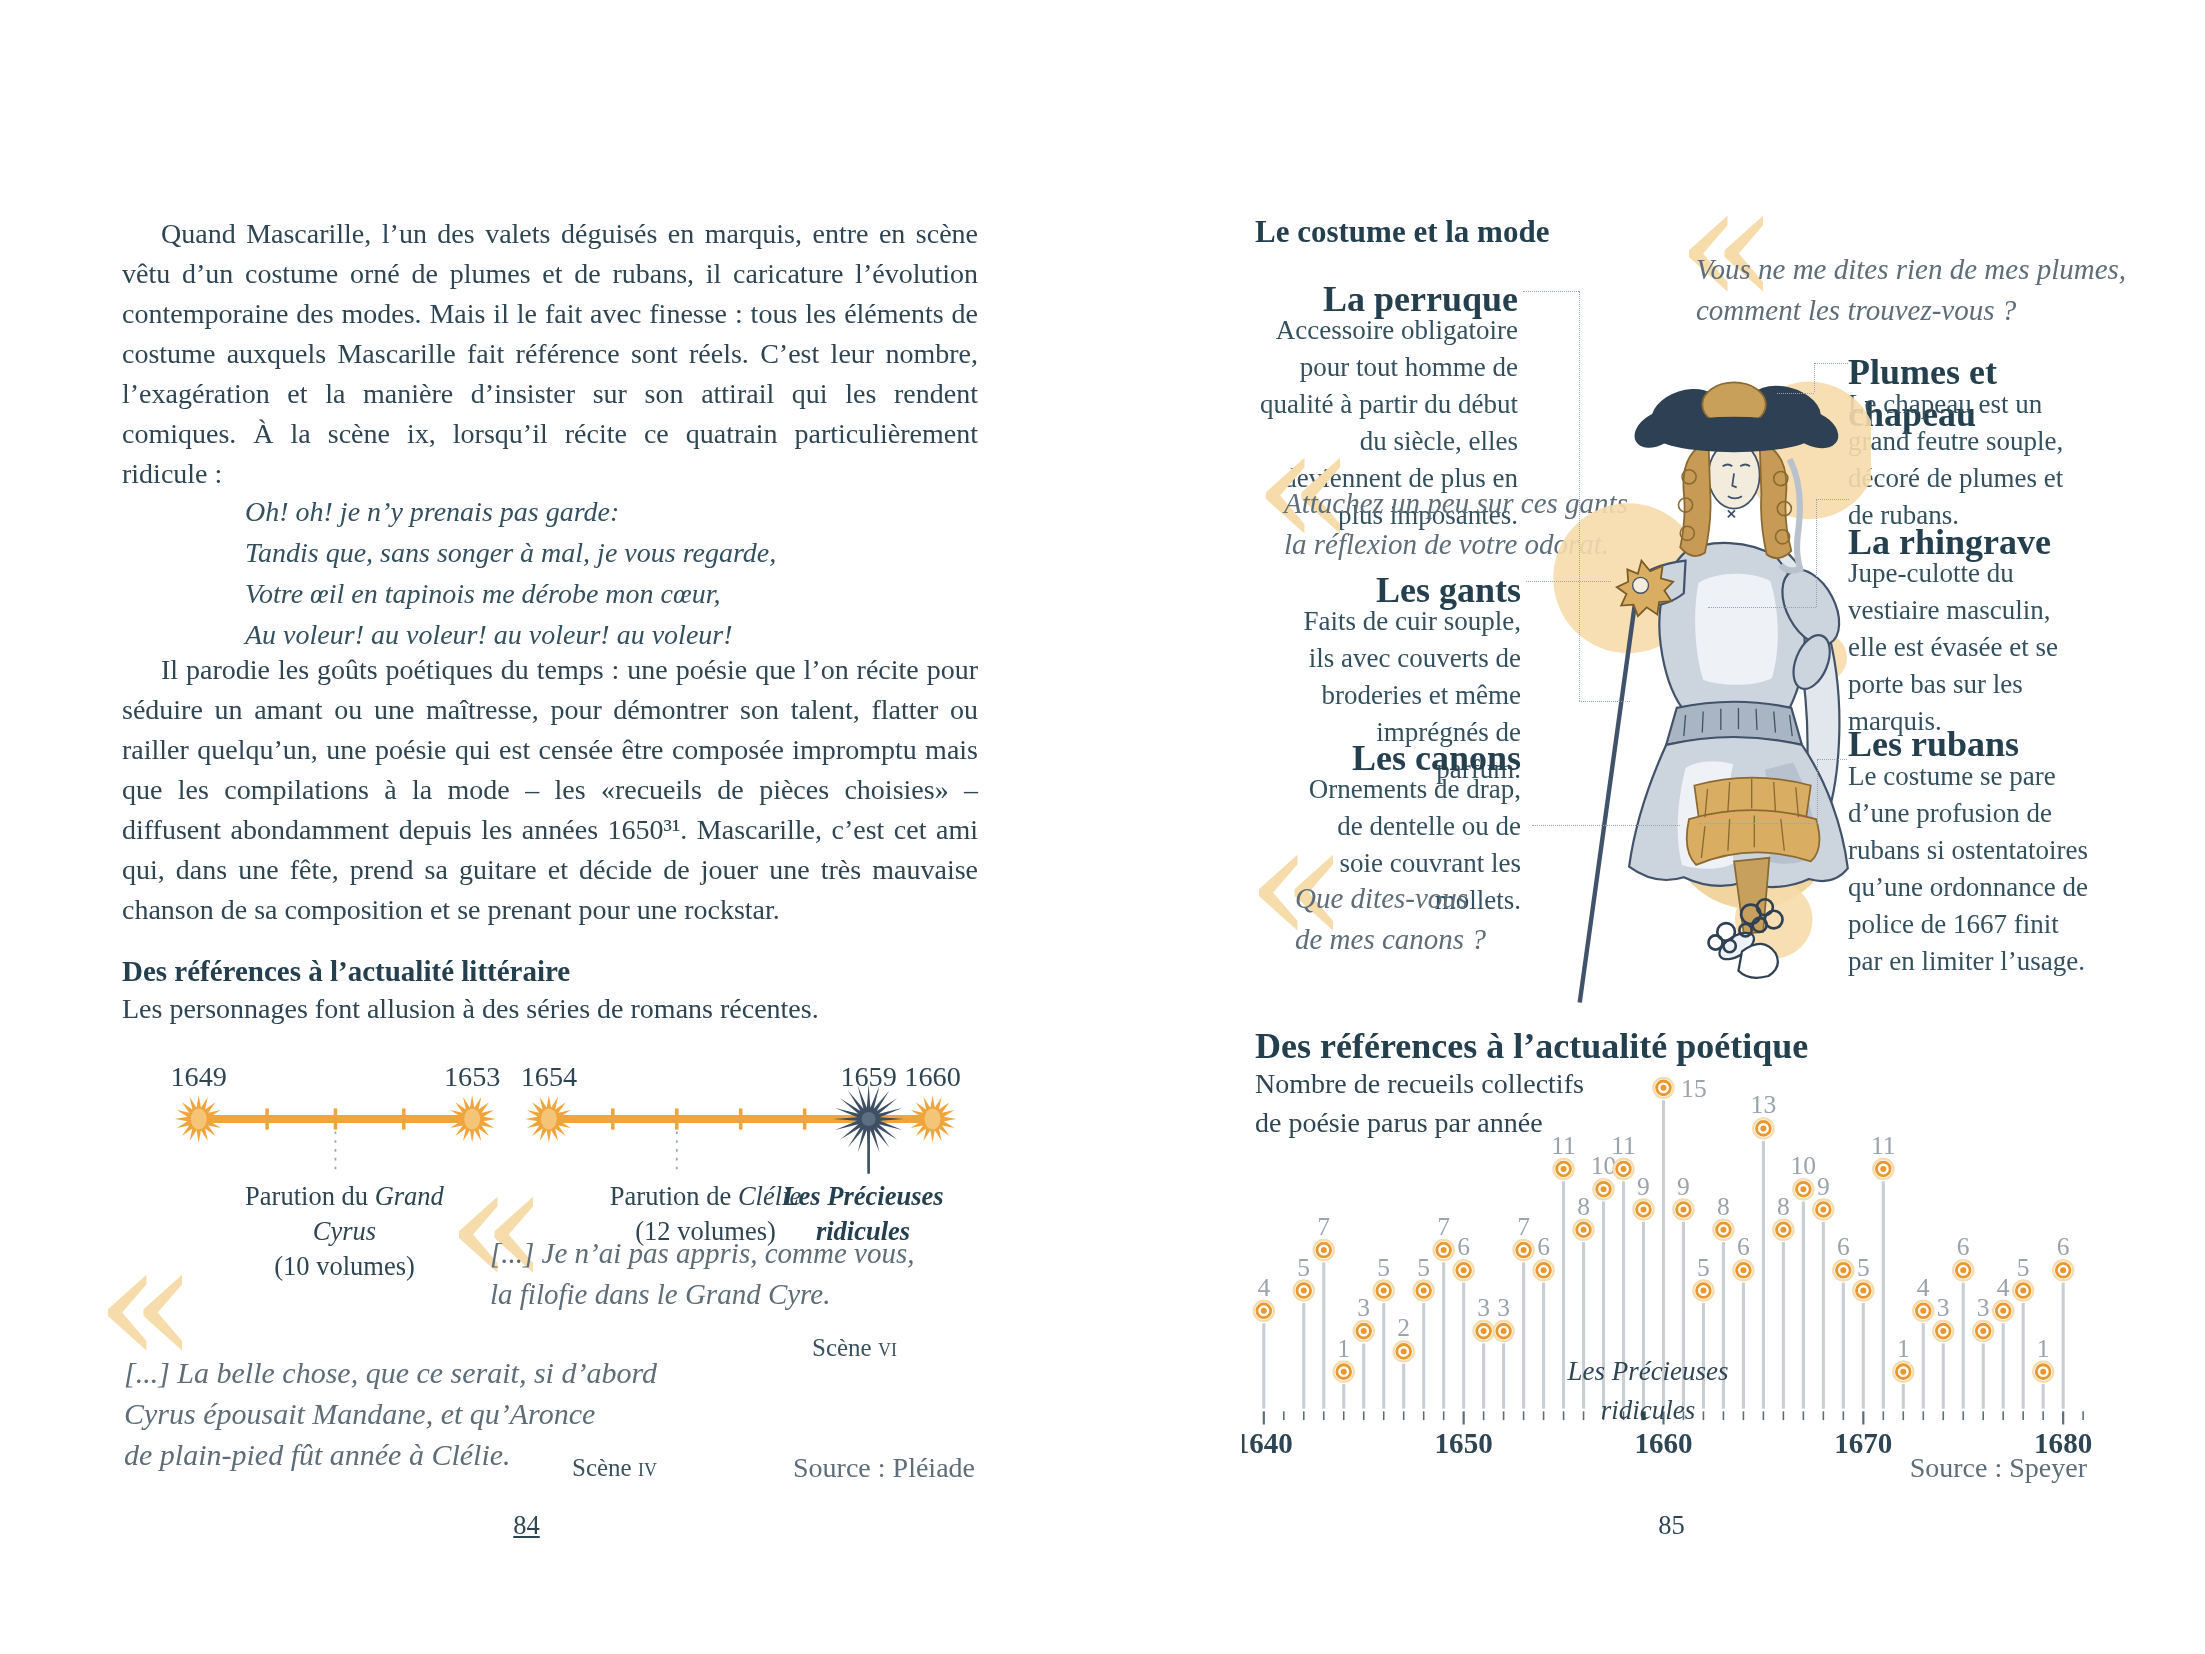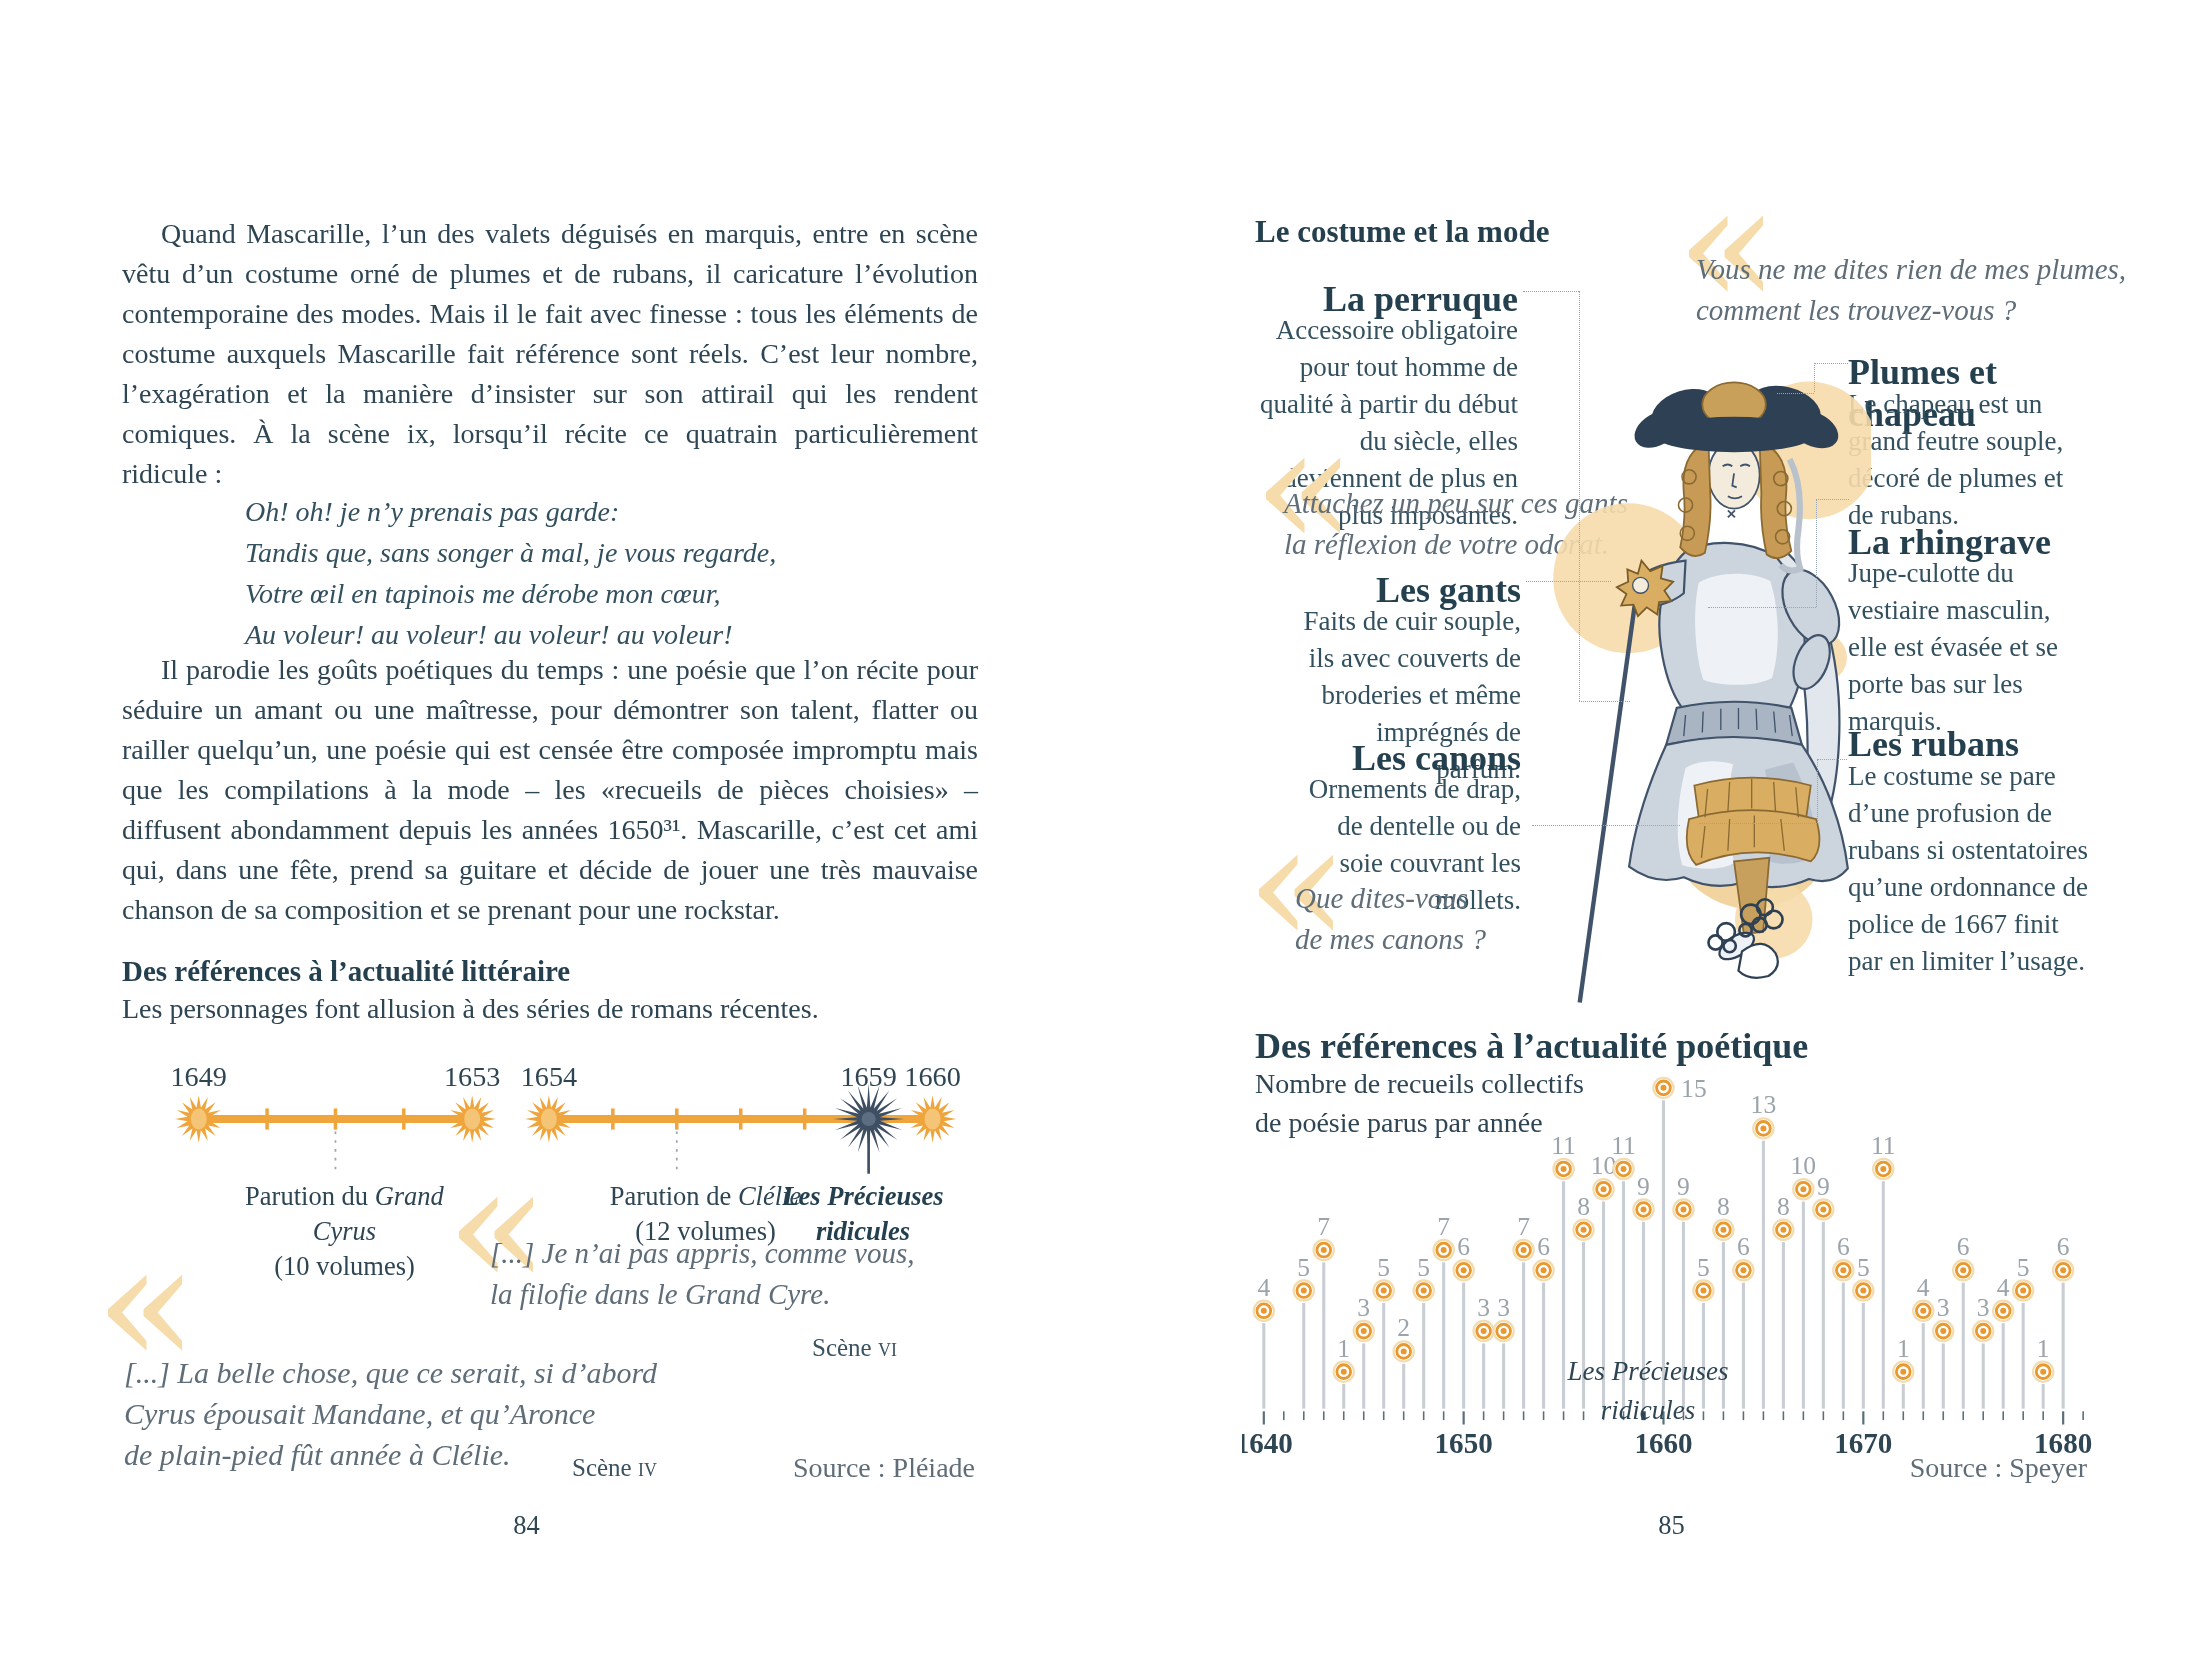--- a/index.html
+++ b/index.html
@@ -101,21 +101,21 @@
   <span class="abs guillemet" style="left:95px;top:1251px;">«</span>
   <div class="abs quote" style="left: 124px; top: 1352px; font-size: 30px; white-space: pre-line;">[...] La belle chose, que ce serait, si d’abord
 Cyrus épousait Mandane, et qu’Aronce
 de plain-pied fût année à Clélie.</div>
   <div class="abs attr" style="left:572px;top:1454px;">
     <span>Scène</span> <span class="sc">iv</span>
   </div>
 
   <div class="abs source ralign" style="left:754px;top:1452px;width:221px;">Source : Pléiade</div>
 
-  <div class="abs pagenum" style="left:500px;top:1510px;width:53px;">84</div>
+  <div class="abs pagenum" style="left:500px;top:1510px;width:53px;text-decoration:underline;">84</div>
 
   <div class="abs h-bold" style="left:1255px;top:214px;font-size:31px;">Le costume et la mode</div>
 
   <span class="abs guillemet" style="left:1676px;top:192px;">«</span>
   <div class="abs quote" style="left: 1696px; top: 249px; white-space: pre-line;">Vous ne me dites rien de mes plumes,
 comment les trouvez-vous ?</div>
 
   <div class="abs ann-label ralign" style="left:1253px;top:278px;width:265px;">La perruque</div>
   <div class="abs ann-text ralign" style="left:1253px;top:312px;width:265px;">Accessoire obligatoire pour tout homme de qualité à partir du début du siècle, elles deviennent de plus en plus imposantes.</div>
 

